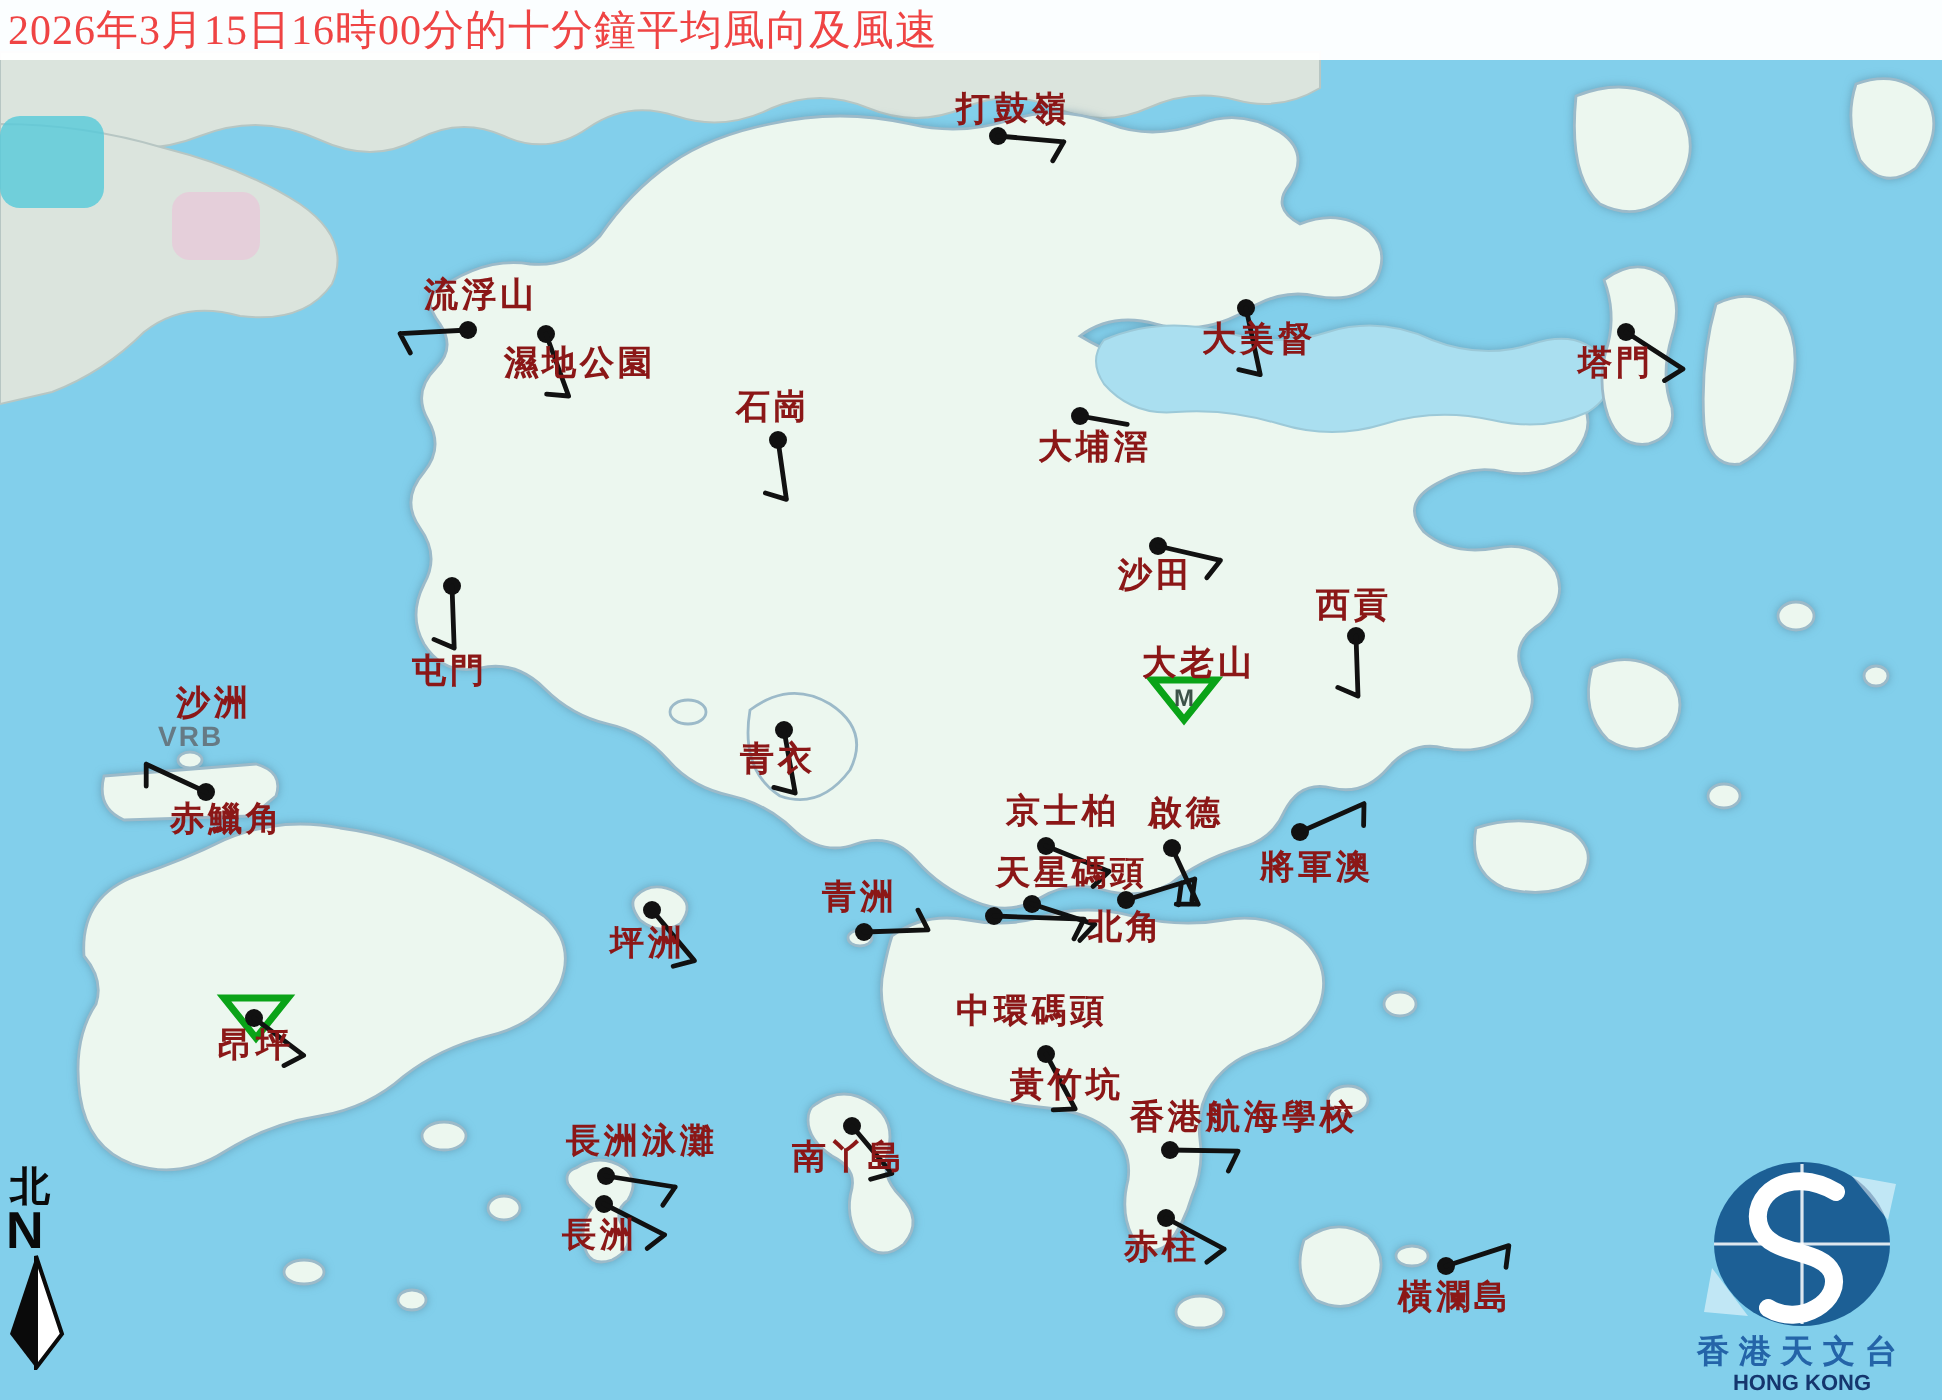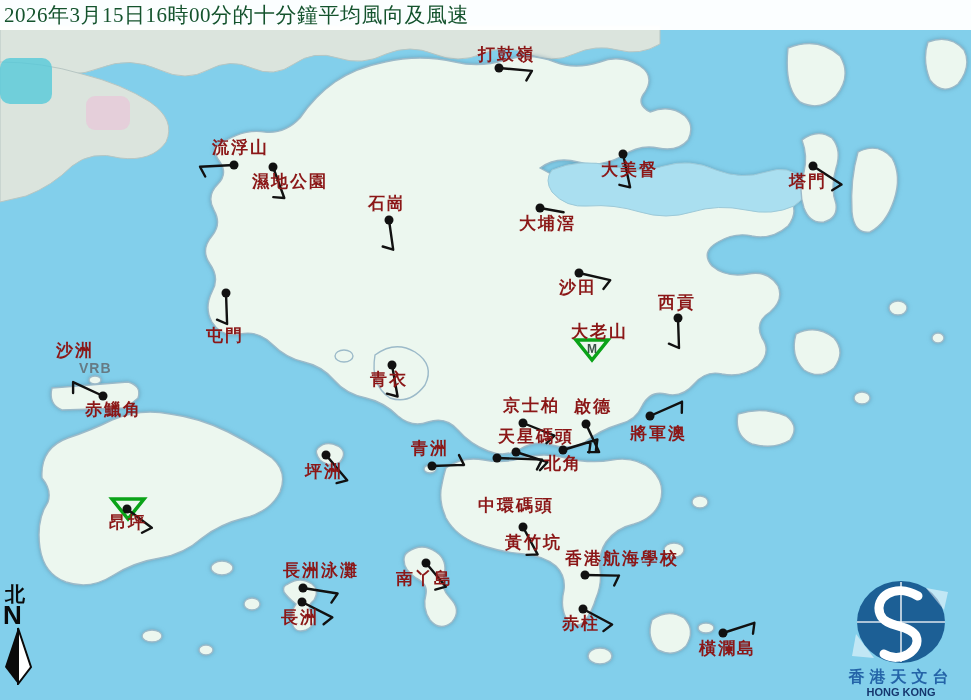--- a/index.html
+++ b/index.html
@@ -13,21 +13,21 @@
   .dot{fill:var(--barb-black,#111);}
   .barb{stroke:var(--barb-black,#111);stroke-width:2.4;fill:none;stroke-linecap:round;}
   .tri{fill:none;stroke:var(--triangle-green,#0aa318);stroke-width:3.5;}
   .tri-text{fill:#3c5248;font:bold 12px "Liberation Sans",sans-serif;text-anchor:middle;}
   .st-label{position:absolute;color:var(--label-red,#8b1717);font:600 17px "Liberation Serif",serif;
             letter-spacing:2px;white-space:nowrap;line-height:1;}
   .st-note{position:absolute;color:var(--note-gray,#667a84);font:bold 14px "Liberation Sans",sans-serif;
            letter-spacing:1px;line-height:1;}
   #title-bar{position:absolute;left:0;top:0;width:971px;height:30px;background:rgba(255,255,255,.97);
              display:flex;align-items:center;z-index:5;}
-  #title-bar span{font:500 21px "Liberation Serif",serif;color:#14532d;padding-left:4px;letter-spacing:.5px;}
+  #title-bar span{font:500 21px "Liberation Serif",serif;color:#ef4444;padding-left:4px;letter-spacing:.5px;}
   #compass{position:absolute;left:2px;top:584px;width:34px;display:flex;flex-direction:column;
            align-items:flex-start;z-index:4;}
   #compass .cn{font:bold 20px "Liberation Serif",serif;color:#0a0a0a;line-height:1;margin-left:3px;}
   #compass .en{font:bold 26px "Liberation Sans",sans-serif;color:#0a0a0a;line-height:.9;margin-left:1px;}
   #logo{position:absolute;left:828px;top:574px;width:146px;text-align:center;z-index:4;}
   #logo .cn{font:600 16px "Liberation Serif",serif;color:var(--logo-text-blue,#2464a8);
             letter-spacing:5px;line-height:1.1;margin-top:-2px;}
   #logo .en{font:bold 11px "Liberation Sans",sans-serif;color:var(--logo-text-navy,#15366e);
             line-height:1.2;letter-spacing:0;}
 </style>
@@ -184,21 +184,21 @@
       <div class="st-label" style="left: 212px; top: 139px;">流浮山</div>
       <div class="st-label" style="left: 252px; top: 173px;">濕地公園</div>
       <div class="st-label" style="left: 368px; top: 195px;">石崗</div>
       <div class="st-label" style="left: 519px; top: 215px;">大埔滘</div>
       <div class="st-label" style="left: 601px; top: 161px;">大美督</div>
       <div class="st-label" style="left: 789px; top: 173px;">塔門</div>
       <div class="st-label" style="left: 559px; top: 279px;">沙田</div>
       <div class="st-label" style="left: 658px; top: 294px;">西貢</div>
       <div class="st-label" style="left: 571px; top: 323px;">大老山</div>
       <div class="st-label" style="left: 206px; top: 299px; margin-top: 28px;">屯門</div>
-      <div class="st-label" style="left: 56px; top: 343px; font-family: Liberation Mono, monospace;">沙洲</div>
+      <div class="st-label" style="left: 88px; top: 343px;">沙洲</div>
       <div class="st-note" style="left: 79px; top: 361px;">VRB</div>
       <div class="st-label" style="left: 85px; top: 401px;">赤鱲角</div>
       <div class="st-label" style="left: 370px; top: 371px;">青衣</div>
       <div class="st-label" style="left: 503px; top: 397px;">京士柏</div>
       <div class="st-label" style="left: 574px; top: 398px;">啟德</div>
       <div class="st-label" style="left: 630px; top: 425px;">將軍澳</div>
       <div class="st-label" style="left: 498px; top: 428px;">天星碼頭</div>
       <div class="st-label" style="left: 544px; top: 455px;">北角</div>
       <div class="st-label" style="left: 478px; top: 463px; margin-top: 34px;">中環碼頭</div>
       <div class="st-label" style="left: 411px; top: 440px;">青洲</div>

